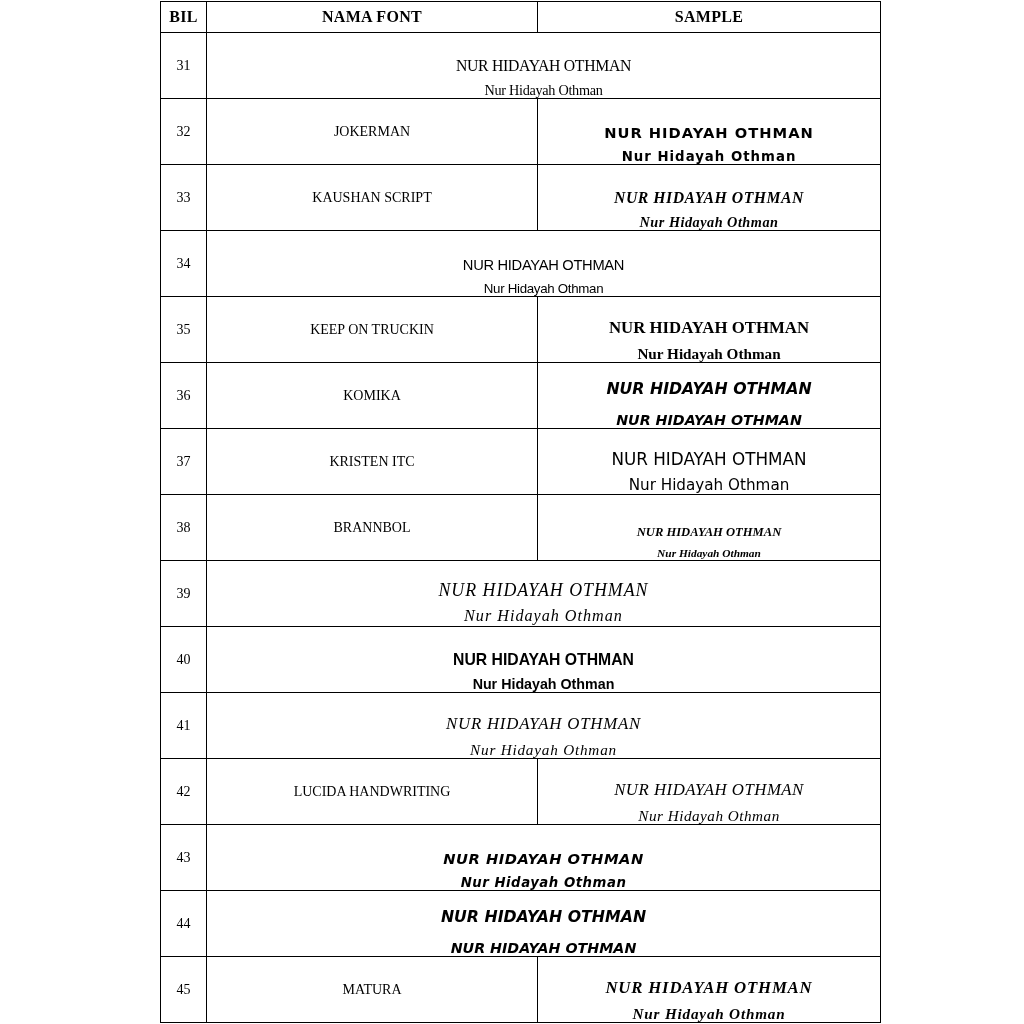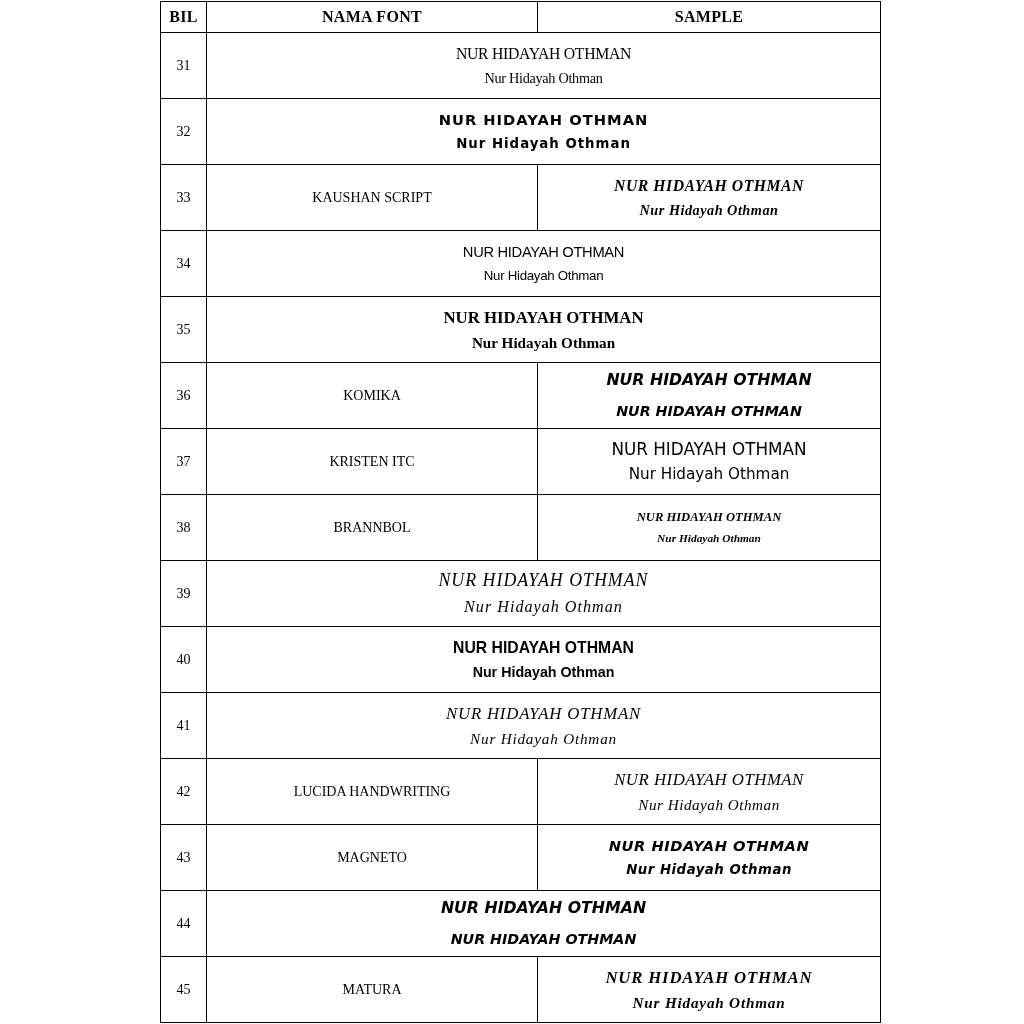--- a/index.html
+++ b/index.html
@@ -32,21 +32,21 @@
     font-family: Liberation Serif, serif;
   }
   .td:last-child, .th:last-child { border-right: none; }
   .c-bil  { width: 45px;  flex: 0 0 45px; }
   .c-font { width: 330px; flex: 0 0 330px; }
   .c-sample { width: 342px; flex: 1; }
   .thead { height: 30px; }
   .th { font-weight: bold; font-size: 16px; letter-spacing: 0.3px; }
   .row { height: 65px; }
   .bil-cell, .font-cell { font-size: 14px; }
-  .sample-cell { flex-direction: column; justify-content: center; gap: 7px; line-height: 1.15; }
+  .sample-cell { flex-direction: column; justify-content: flex-end; gap: 7px; line-height: 1.15; }
   .su, .sl { white-space: nowrap; }
 
   
   .s0  { font-family: "Liberation Serif", serif; font-size: 15px; letter-spacing: -0.3px; }          
   .s1  { font-family: "DejaVu Sans", sans-serif; font-weight: bold; font-size: 14px; letter-spacing: 1px; } 
   .s2  { font-family: "Liberation Serif", serif; font-style: italic; font-size: 15px; font-weight: bold; letter-spacing: 0.5px; } 
   .s3  { font-family: "Liberation Sans", sans-serif; font-size: 14px; letter-spacing: -0.3px; }      
   .s4  { font-family: "Liberation Serif", serif; font-weight: bold; font-size: 16px; }               
   .s5  { font-family: "DejaVu Sans", sans-serif; font-weight: bold; font-style: italic; font-size: 15px; } 
   .s5.sample-cell, .s13.sample-cell { gap: 14px; }
@@ -76,20 +76,21 @@
   <div class="tr row">
     <div class="td c-bil bil-cell">31</div>
     <div class="td c-sample sample-cell s0">
       <div class="su">NUR HIDAYAH OTHMAN</div>
       <div class="sl">Nur Hidayah Othman</div>
     </div>
   </div>
 
   <div class="tr row">
     <div class="td c-bil bil-cell">32</div>
+    <div class="td c-font font-cell">JOKERMAN</div>
     <div class="td c-sample sample-cell s1">
       <div class="su">NUR HIDAYAH OTHMAN</div>
       <div class="sl">Nur Hidayah Othman</div>
     </div>
   </div>
 
   <div class="tr row">
     <div class="td c-bil bil-cell">33</div>
     <div class="td c-font font-cell">KAUSHAN SCRIPT</div>
     <div class="td c-sample sample-cell s2">
@@ -101,20 +102,21 @@
   <div class="tr row">
     <div class="td c-bil bil-cell">34</div>
     <div class="td c-sample sample-cell s3">
       <div class="su">NUR HIDAYAH OTHMAN</div>
       <div class="sl">Nur Hidayah Othman</div>
     </div>
   </div>
 
   <div class="tr row">
     <div class="td c-bil bil-cell">35</div>
+    <div class="td c-font font-cell">KEEP ON TRUCKIN</div>
     <div class="td c-sample sample-cell s4">
       <div class="su">NUR HIDAYAH OTHMAN</div>
       <div class="sl">Nur Hidayah Othman</div>
     </div>
   </div>
 
   <div class="tr row">
     <div class="td c-bil bil-cell">36</div>
     <div class="td c-font font-cell">KOMIKA</div>
     <div class="td c-sample sample-cell s5">
@@ -169,21 +171,20 @@
     <div class="td c-bil bil-cell">42</div>
     <div class="td c-font font-cell">LUCIDA HANDWRITING</div>
     <div class="td c-sample sample-cell s11">
       <div class="su">NUR HIDAYAH OTHMAN</div>
       <div class="sl">Nur Hidayah Othman</div>
     </div>
   </div>
 
   <div class="tr row">
     <div class="td c-bil bil-cell">43</div>
-    <div class="td c-font font-cell">MAGNETO</div>
     <div class="td c-sample sample-cell s12">
       <div class="su">NUR HIDAYAH OTHMAN</div>
       <div class="sl">Nur Hidayah Othman</div>
     </div>
   </div>
 
   <div class="tr row">
     <div class="td c-bil bil-cell">44</div>
     <div class="td c-sample sample-cell s13">
       <div class="su">NUR HIDAYAH OTHMAN</div>

